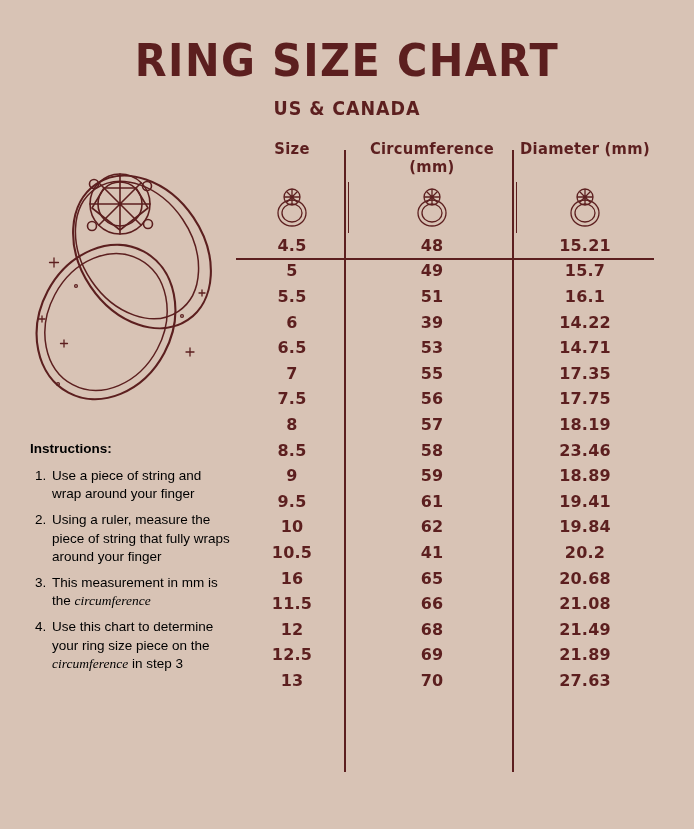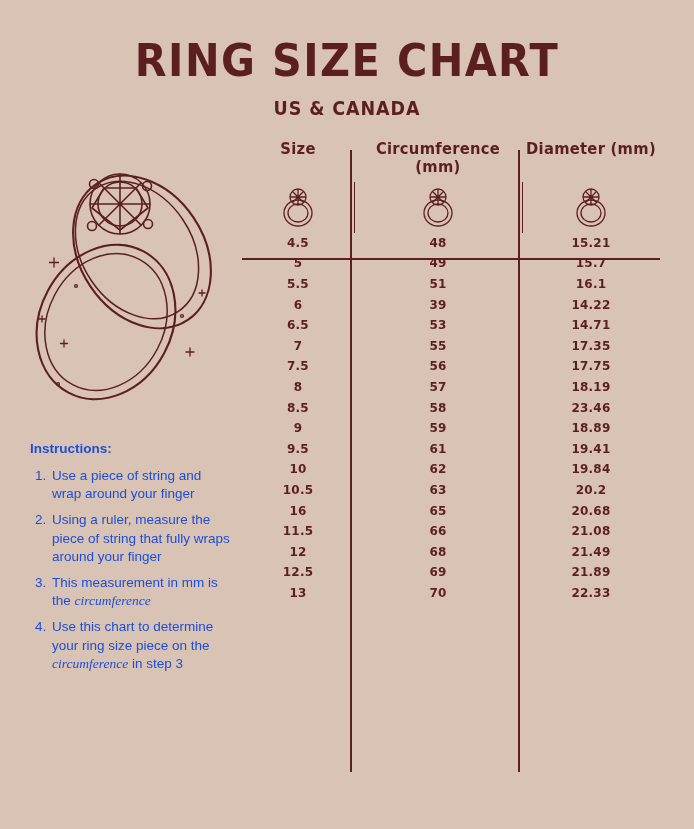--- a/index.html
+++ b/index.html
@@ -66,21 +66,21 @@
     height: 290px;
   }
   
   .instructions {
     position: absolute;
     left: 30px;
     top: 300px;
     width: 200px;
     font-size: 13.5px;
     line-height: 1.38;
-    color: #1d4ed8;
+    color: #000000;
   }
   .instructions-title {
     font-weight: bold;
     font-size: 13.5px;
     margin-bottom: 8px;
   }
   .instructions ol {
     margin: 0;
     padding-left: 20px;
   }
@@ -88,21 +88,21 @@
     margin-bottom: 7px;
     padding-left: 2px;
   }
   .instructions em {
     font-style: italic;
     font-family: Liberation Serif, serif;
   }
   
   .table-wrap {
     position: absolute;
-    left: 238px;
+    left: 232px;
     top: 0;
     width: 456px;
     height: 689px;
   }
   table.size-table {
     border-collapse: collapse;
     width: 418px;
     margin-left: 4px;
     table-layout: fixed;
   }
@@ -113,21 +113,21 @@
     letter-spacing: 0.3px;
     color: #5c1f1f;
     padding: 0 0 6px 0;
     text-align: center;
     vertical-align: top;
     transform: scaleX(0.95);
   }
   table.size-table td {
     font-family: "DejaVu Sans", sans-serif;
     font-weight: bold;
-    font-size: 12px;
+    font-size: 16px;
     text-align: center;
     color: #5c1f1f;
     padding: 3.3px 0;
     letter-spacing: 0.2px;
   }
   .col-sep {
     border-left: 1.6px solid #5c1f1f;
   }
   .icon-row td {
     padding: 2px 0 10px 0;
@@ -311,21 +311,21 @@
               <td>61</td>
               <td>19.41</td>
             </tr>
           <tr>
               <td>10</td>
               <td>62</td>
               <td>19.84</td>
             </tr>
           <tr>
               <td>10.5</td>
-              <td>63</td>
+              <td>41</td>
               <td>20.2</td>
             </tr>
           <tr>
               <td>16</td>
               <td>65</td>
               <td>20.68</td>
             </tr>
           <tr>
               <td>11.5</td>
               <td>66</td>
@@ -337,20 +337,20 @@
               <td>21.49</td>
             </tr>
           <tr>
               <td>12.5</td>
               <td>69</td>
               <td>21.89</td>
             </tr>
           <tr>
               <td>13</td>
               <td>70</td>
-              <td>22.33</td>
+              <td>27.63</td>
             </tr>
         </tbody>
       </table>
     </div>
 
   </div>
 </div>
 
 </body></html>

